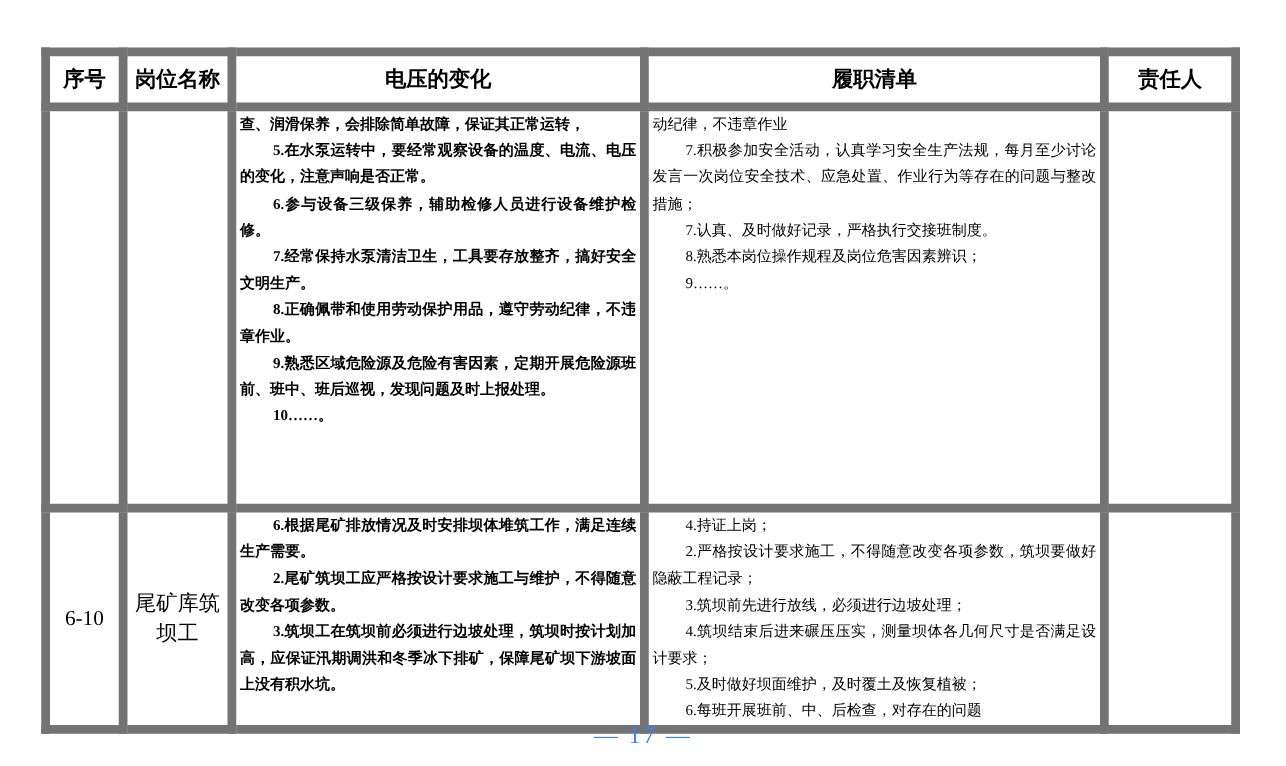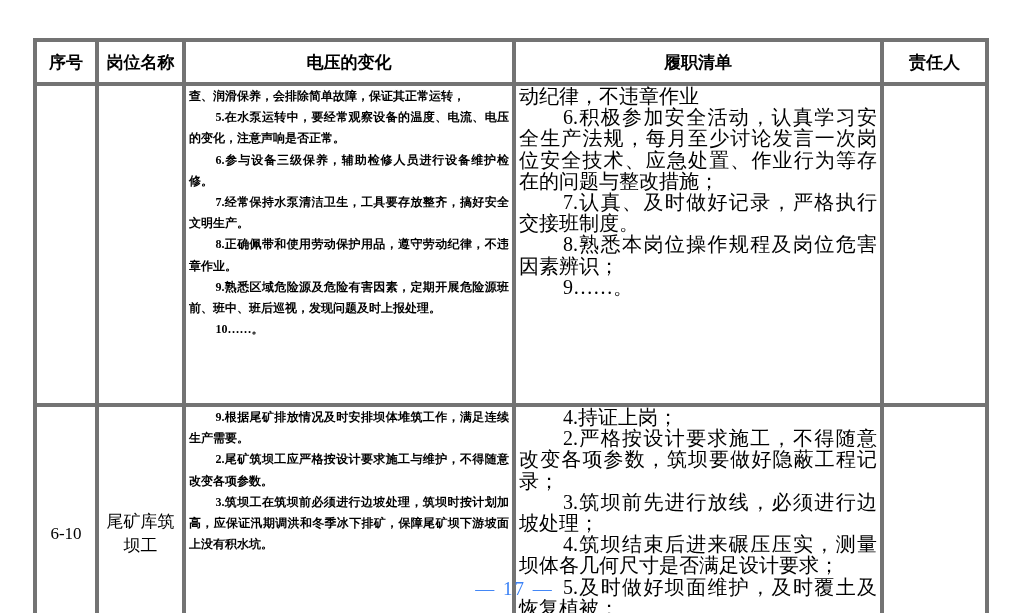--- a/index.html
+++ b/index.html
@@ -8,40 +8,40 @@
     width:1029px; height:613px; position:relative; overflow:hidden;
     font-family:"Liberation Serif","DejaVu Serif",serif;
     color:#000;
   }
   .doc-table {
     position:absolute; left:33px; top:38px; width:952px;
     border-collapse:collapse; table-layout:fixed;
     border:2px solid #000;
   }
   .doc-table th, .doc-table td {
-    border:4px solid #737373;
+    border:7px solid #737373;
     overflow:hidden;
     vertical-align:top;
     padding:0 3px;
   }
   .doc-table th {
     font-family:"Liberation Sans","DejaVu Sans",sans-serif;
     font-weight:bold; font-size:17px;
     text-align:center; vertical-align:middle;
     padding:0;
   }
   tr.header-row { height:44px; }
   tr.body-row-1 { height:321px; }
   tr.body-row-2 { height:171px; }
   td.center-cell {
     text-align:center; vertical-align:middle;
     font-size:17px; line-height:24px;
   }
   td.resp-cell p { font-size:12px;font-weight:bold; }
-  td.duty-cell p { font-size:20px; }
+  td.duty-cell p { font-size:12px; }
   .doc-table p {
     margin:0;
     text-align:justify;
     line-height:21.2px;
     word-break:break-all;
   }
   .doc-table p.indent { text-indent:2.2em; }
   .page-footer {
     position:absolute; left:0; top:578px; width:100%;
     text-align:center;
@@ -77,32 +77,32 @@
       <p>查、润滑保养，会排除简单故障，保证其正常运转，</p>
       <p class="indent">5.在水泵运转中，要经常观察设备的温度、电流、电压的变化，注意声响是否正常。</p>
       <p class="indent">6.参与设备三级保养，辅助检修人员进行设备维护检修。</p>
       <p class="indent">7.经常保持水泵清洁卫生，工具要存放整齐，搞好安全文明生产。</p>
       <p class="indent">8.正确佩带和使用劳动保护用品，遵守劳动纪律，不违章作业。</p>
       <p class="indent">9.熟悉区域危险源及危险有害因素，定期开展危险源班前、班中、班后巡视，发现问题及时上报处理。</p>
       <p class="indent">10……。</p>
     </td>
     <td class="duty-cell">
       <p>动纪律，不违章作业</p>
-      <p class="indent">6.积极参加安全活动，认真学习安全生产法规，每月至少讨论发言一次岗位安全技术、应急处置、作业行为等存在的问题与整改措施；</p>
+      <p class="indent">7.积极参加安全活动，认真学习安全生产法规，每月至少讨论发言一次岗位安全技术、应急处置、作业行为等存在的问题与整改措施；</p>
       <p class="indent">7.认真、及时做好记录，严格执行交接班制度。</p>
       <p class="indent">8.熟悉本岗位操作规程及岗位危害因素辨识；</p>
       <p class="indent">9……。</p>
     </td>
     <td class="center-cell"></td>
   </tr>
   <tr class="body-row-2">
     <td class="center-cell">6-10</td>
     <td class="center-cell">尾矿库筑坝工</td>
     <td class="resp-cell">
-      <p class="indent">9.根据尾矿排放情况及时安排坝体堆筑工作，满足连续生产需要。</p>
+      <p class="indent">6.根据尾矿排放情况及时安排坝体堆筑工作，满足连续生产需要。</p>
       <p class="indent">2.尾矿筑坝工应严格按设计要求施工与维护，不得随意改变各项参数。</p>
       <p class="indent">3.筑坝工在筑坝前必须进行边坡处理，筑坝时按计划加高，应保证汛期调洪和冬季冰下排矿，保障尾矿坝下游坡面上没有积水坑。</p>
     </td>
     <td class="duty-cell">
       <p class="indent">4.持证上岗；</p>
       <p class="indent">2.严格按设计要求施工，不得随意改变各项参数，筑坝要做好隐蔽工程记录；</p>
       <p class="indent">3.筑坝前先进行放线，必须进行边坡处理；</p>
       <p class="indent">4.筑坝结束后进来碾压压实，测量坝体各几何尺寸是否满足设计要求；</p>
       <p class="indent">5.及时做好坝面维护，及时覆土及恢复植被；</p>
       <p class="indent">6.每班开展班前、中、后检查，对存在的问题</p>

